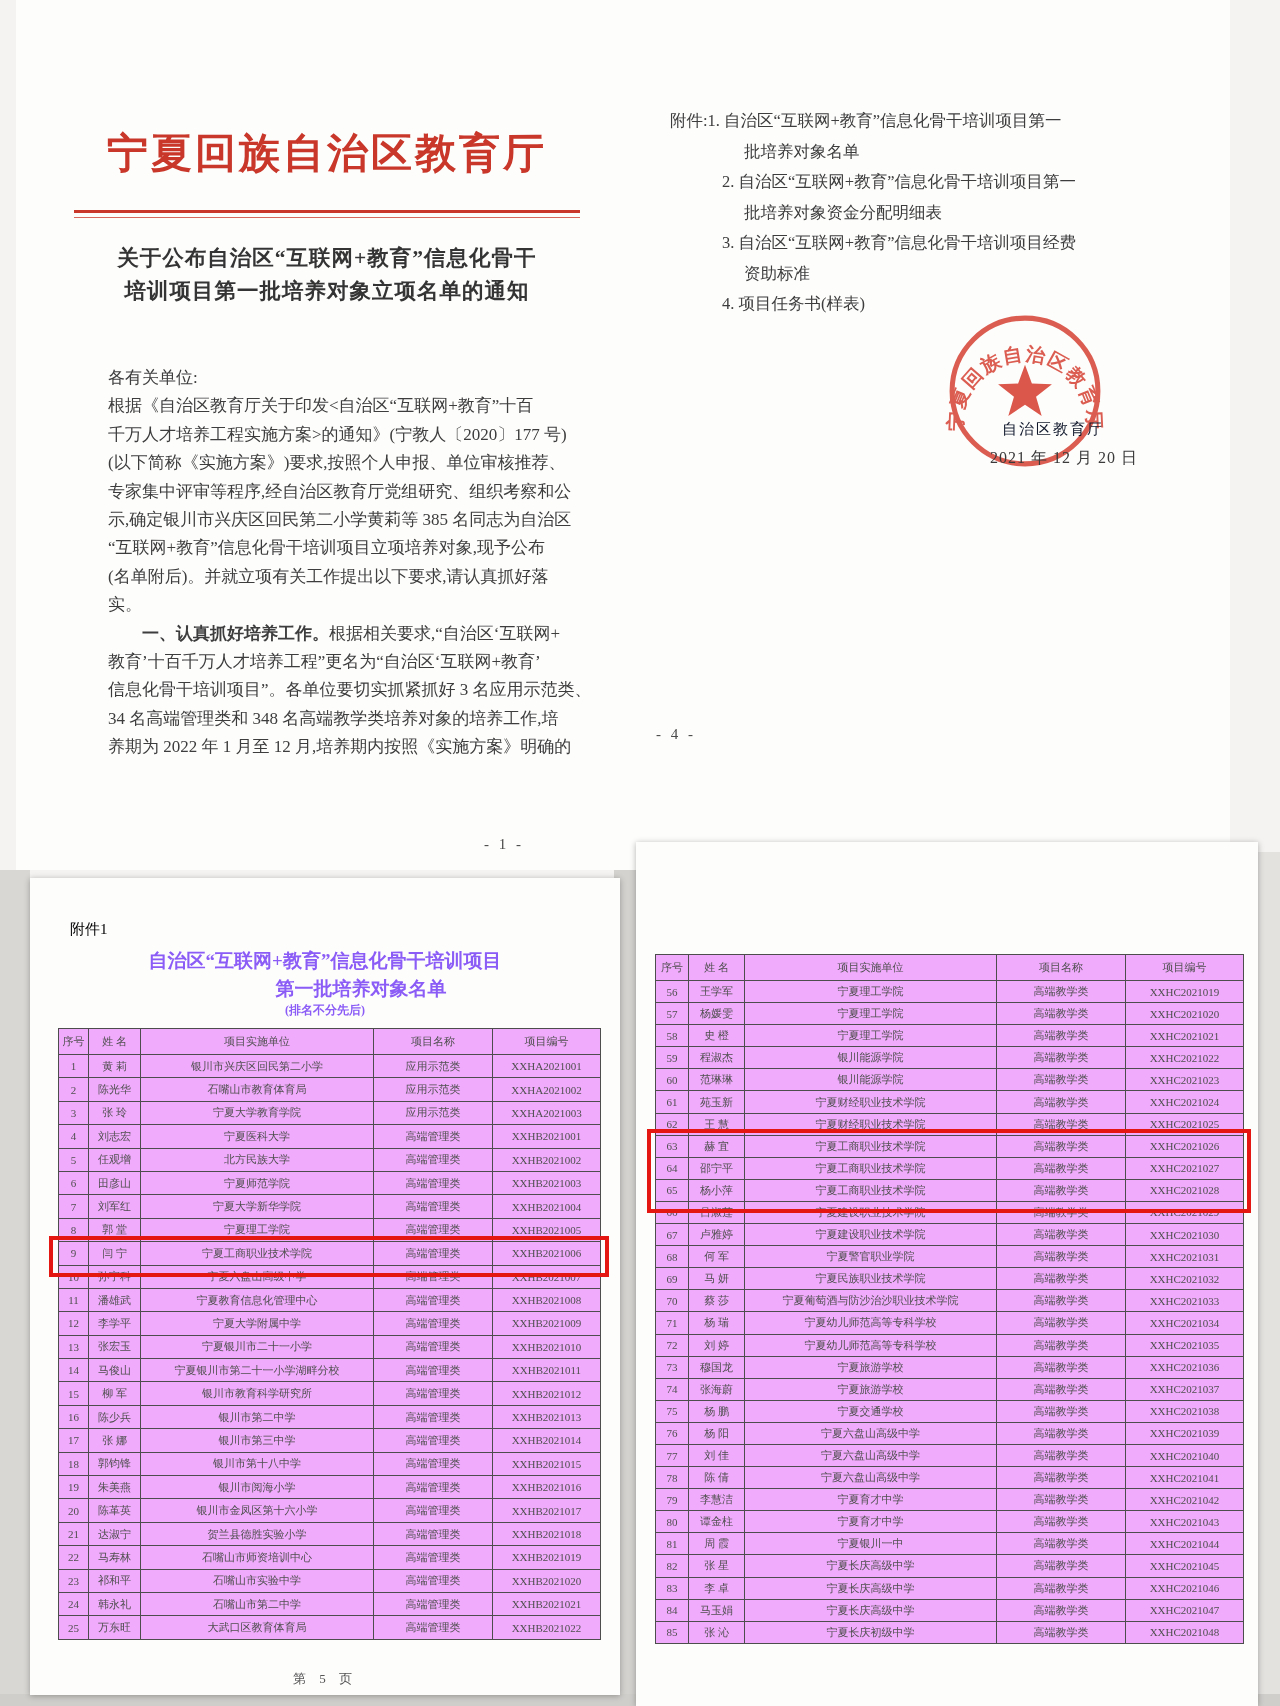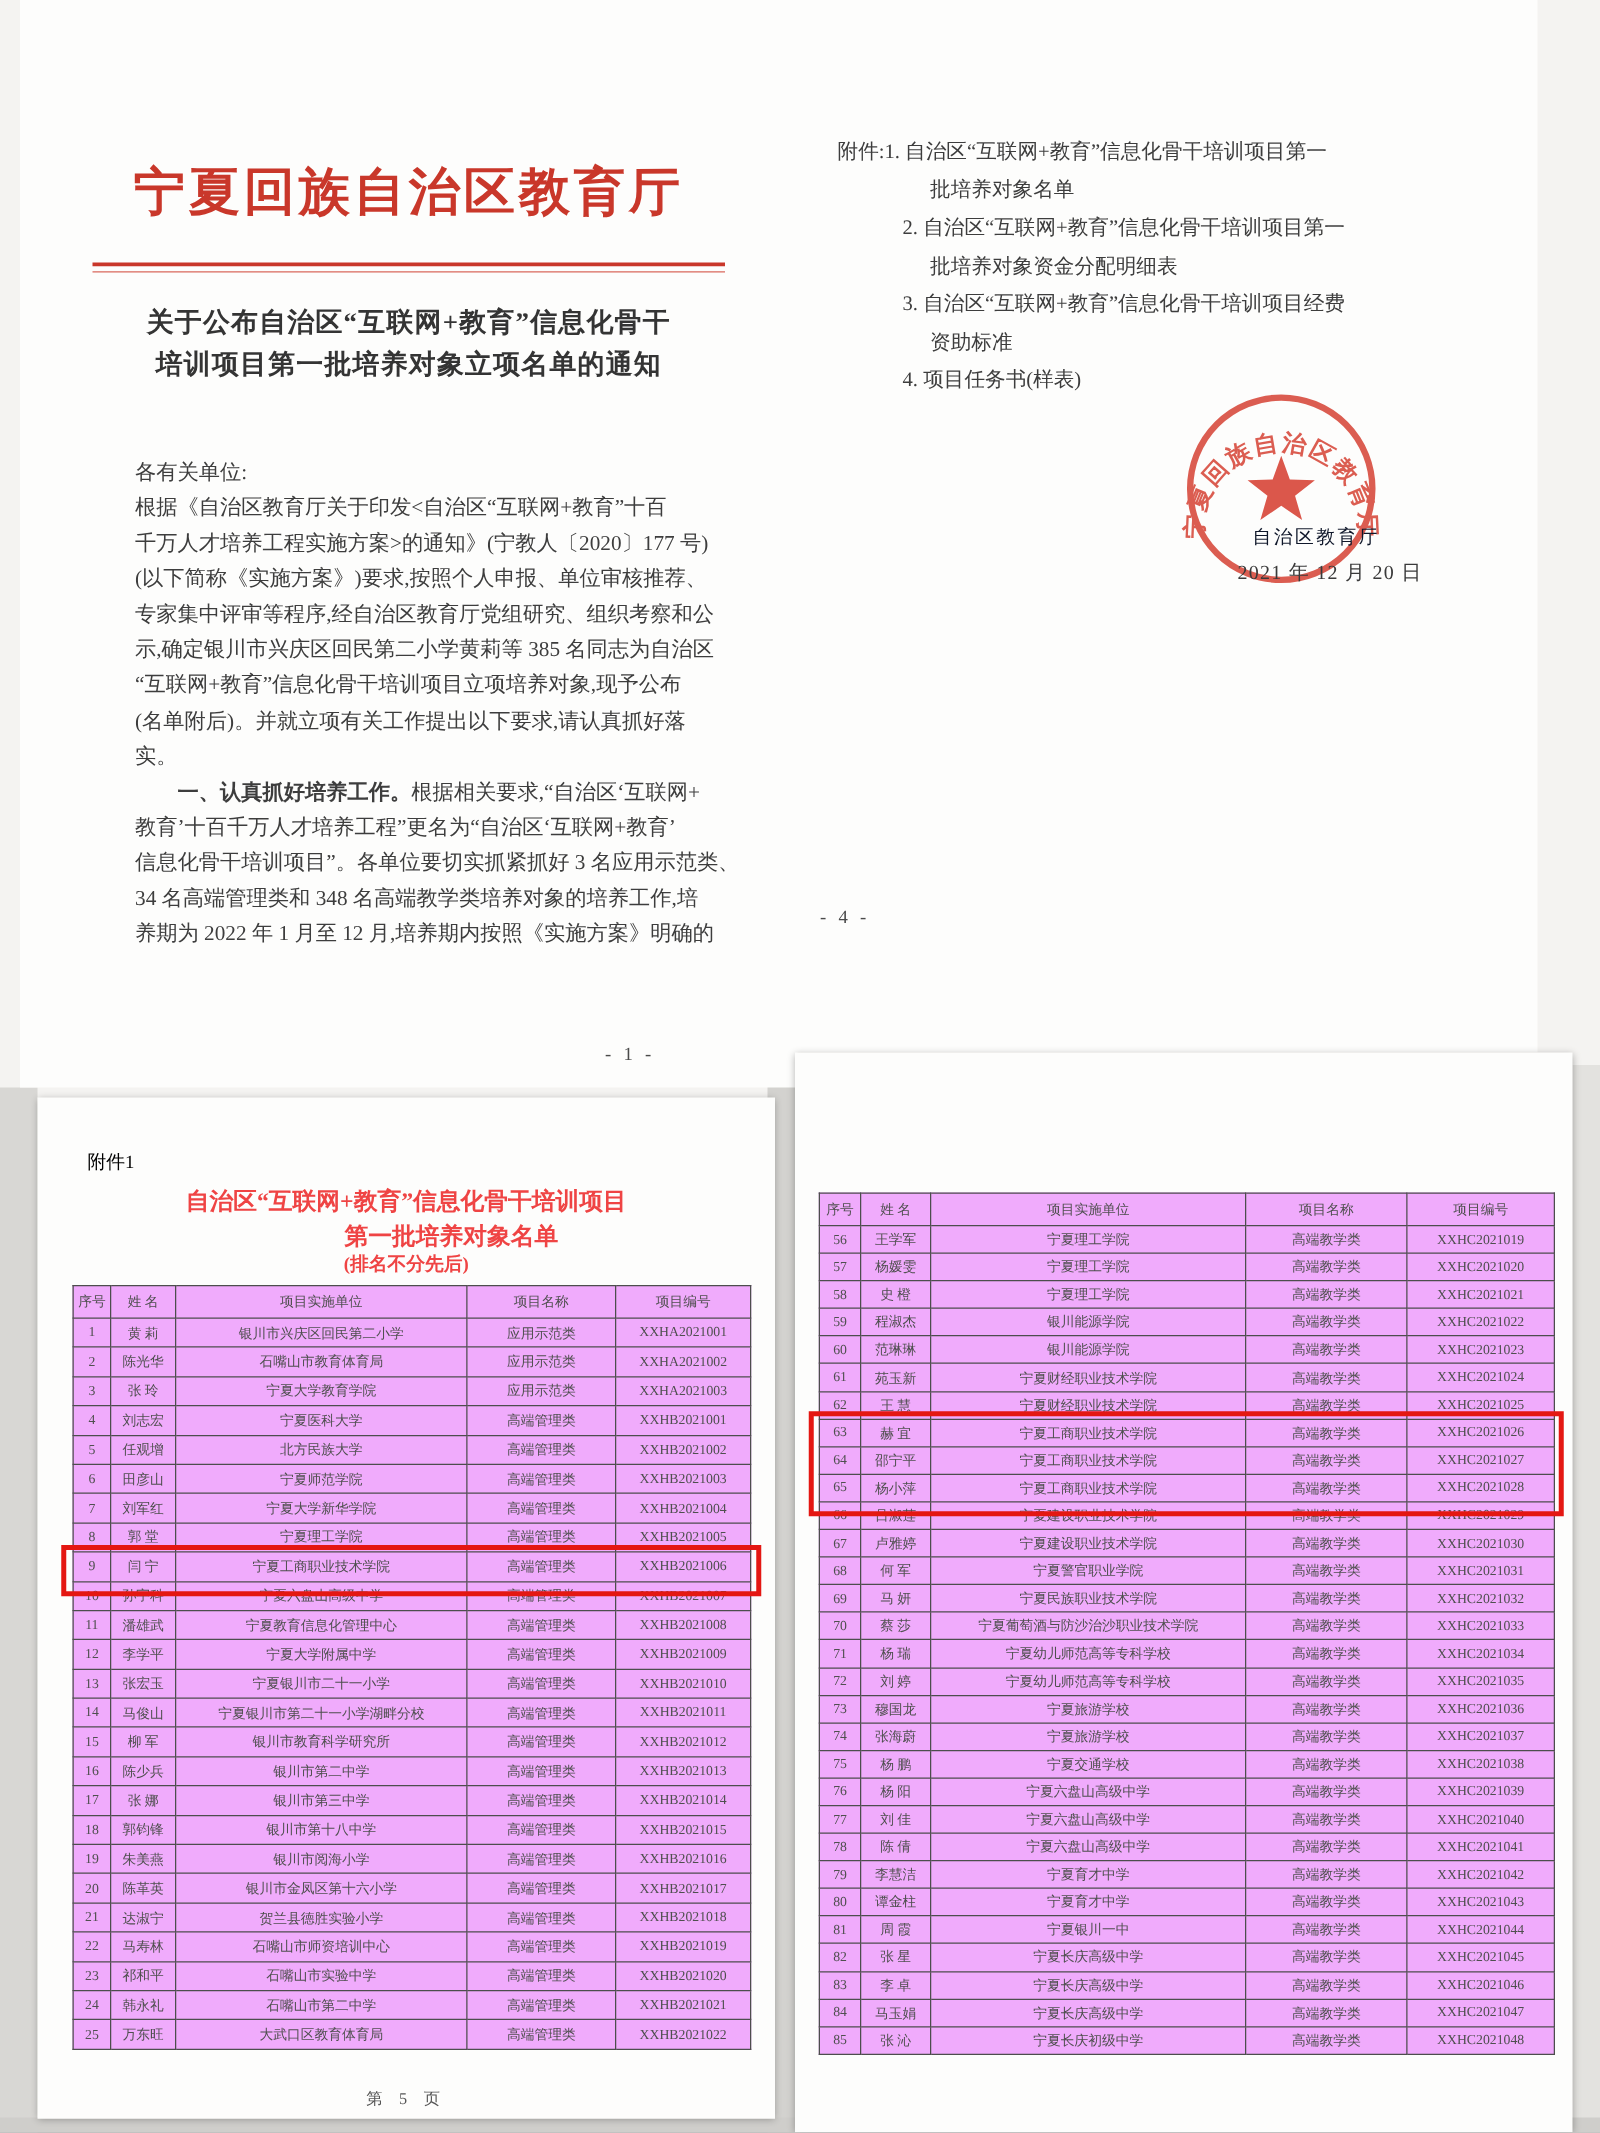--- a/index.html
+++ b/index.html
@@ -34,24 +34,24 @@
   
   .att-block{position:absolute;top:106px;left:56px;width:520px;font-size:16.5px;line-height:30.5px;color:#3d3d3d;}
   .att-num{padding-left:52px;}
   .att-wrap{padding-left:74px;}
   .seal{position:absolute;left:330px;top:310px;width:162px;height:162px;opacity:.92;}
   .signer{position:absolute;left:388px;top:420px;font-size:15px;color:#0f172a;letter-spacing:2px;}
   .sign-date{position:absolute;left:376px;top:448px;font-size:16px;color:#3a3a3a;letter-spacing:1px;}
 
   
   .att-tag{position:absolute;left:40px;top:42px;font-size:15px;color:#000000;}
-  .tbl-title{position:absolute;left:0;width:100%;text-align:center;font-weight:bold;color:#ef4444;}
+  .tbl-title{position:absolute;left:0;width:100%;text-align:center;font-weight:bold;color:#8b5cf6;}
   .tt1{top:70px;font-size:19px;}
   .tt2{top:98px;font-size:19px;margin-left:36px;}
-  .tt3{top:124px;font-size:15px;}
+  .tt3{top:124px;font-size:12px;}
   table{border-collapse:collapse;table-layout:fixed;position:absolute;background:#f0abfc;}
   .tbl-left{left:28px;top:150px;width:542px;}
   .tbl-right{left:19px;top:112px;width:588px;}
   th,td{border:1px solid #4d4d4d;font-size:11px;font-weight:normal;text-align:center;
         color:#4f4f4f;overflow:hidden;white-space:nowrap;padding:0 2px;}
   thead tr{height:26px;}
   .tbl-left tbody tr{height:23.4px;}
   .tbl-right tbody tr{height:22.1px;}
   .tbl-left col:nth-child(1){width:30px;}  .tbl-left col:nth-child(2){width:52px;}
   .tbl-left col:nth-child(3){width:233px;} .tbl-left col:nth-child(4){width:119px;}

